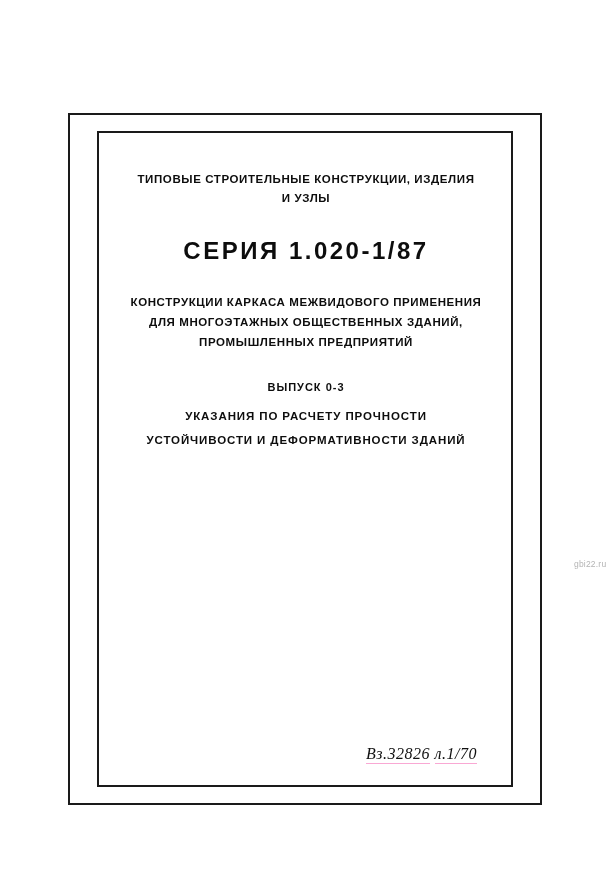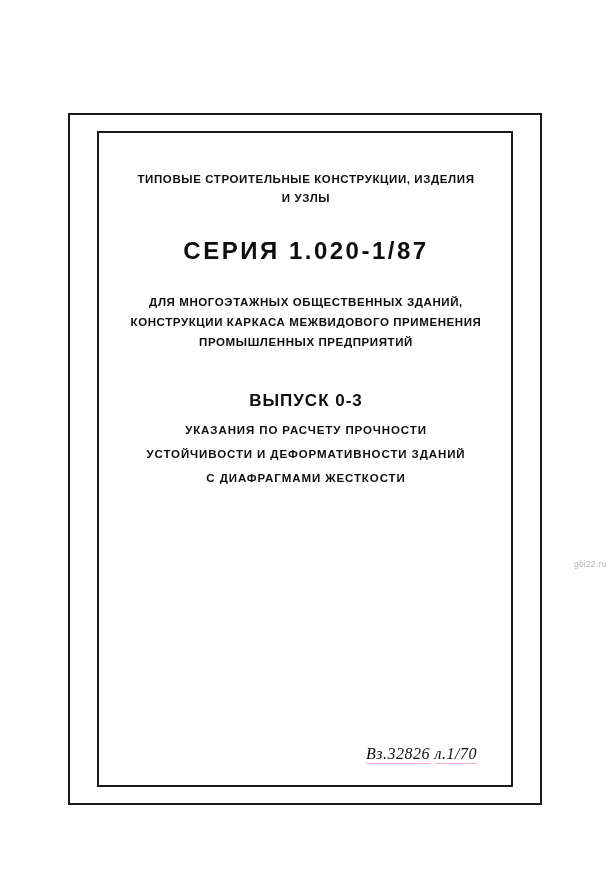--- a/index.html
+++ b/index.html
@@ -80,25 +80,25 @@
 
   .group-mid {
     margin-top: 26px;
   }
   .group-mid .line {
     font-size: 11.5px;
     line-height: 20px;
   }
 
   .issue {
-    font-size: 17px;
+    font-size: 11px;
     font-weight: 700;
     letter-spacing: 1px;
     line-height: 18px;
-    margin-top: 40px;
+    margin-top: 26px;
     display: block;
   }
 
   .group-bot {
     margin-top: 8px;
   }
   .group-bot .line {
     font-size: 11.5px;
     line-height: 24px;
     letter-spacing: 0.9px;
@@ -151,31 +151,30 @@
   <div class="title-block">
 
     <div class="group-top">
       <span class="line">ТИПОВЫЕ СТРОИТЕЛЬНЫЕ КОНСТРУКЦИИ, ИЗДЕЛИЯ</span>
       <span class="line">И УЗЛЫ</span>
     </div>
 
     <span class="series">СЕРИЯ 1.020-1/87</span>
 
     <div class="group-mid">
+      <span class="line">КОНСТРУКЦИИ КАРКАСА МЕЖВИДОВОГО ПРИМЕНЕНИЯ</span>
       <span class="line">ДЛЯ МНОГОЭТАЖНЫХ ОБЩЕСТВЕННЫХ ЗДАНИЙ,</span>
-      <span class="line">КОНСТРУКЦИИ КАРКАСА МЕЖВИДОВОГО ПРИМЕНЕНИЯ</span>
       <span class="line">ПРОМЫШЛЕННЫХ ПРЕДПРИЯТИЙ</span>
     </div>
 
     <span class="issue">ВЫПУСК 0-3</span>
 
     <div class="group-bot">
       <span class="line">УКАЗАНИЯ ПО РАСЧЕТУ ПРОЧНОСТИ</span>
       <span class="line">УСТОЙЧИВОСТИ И ДЕФОРМАТИВНОСТИ ЗДАНИЙ</span>
-      <span class="line">С ДИАФРАГМАМИ ЖЕСТКОСТИ</span>
     </div>
 
   </div>
 
   <div class="handwriting">
     <span class="underline">Вз.</span><span class="underline">32826</span>
     <span class="underline">л.</span><span class="underline">1/70</span>
   </div>
 
   <div class="watermark">gbi22.ru</div>

